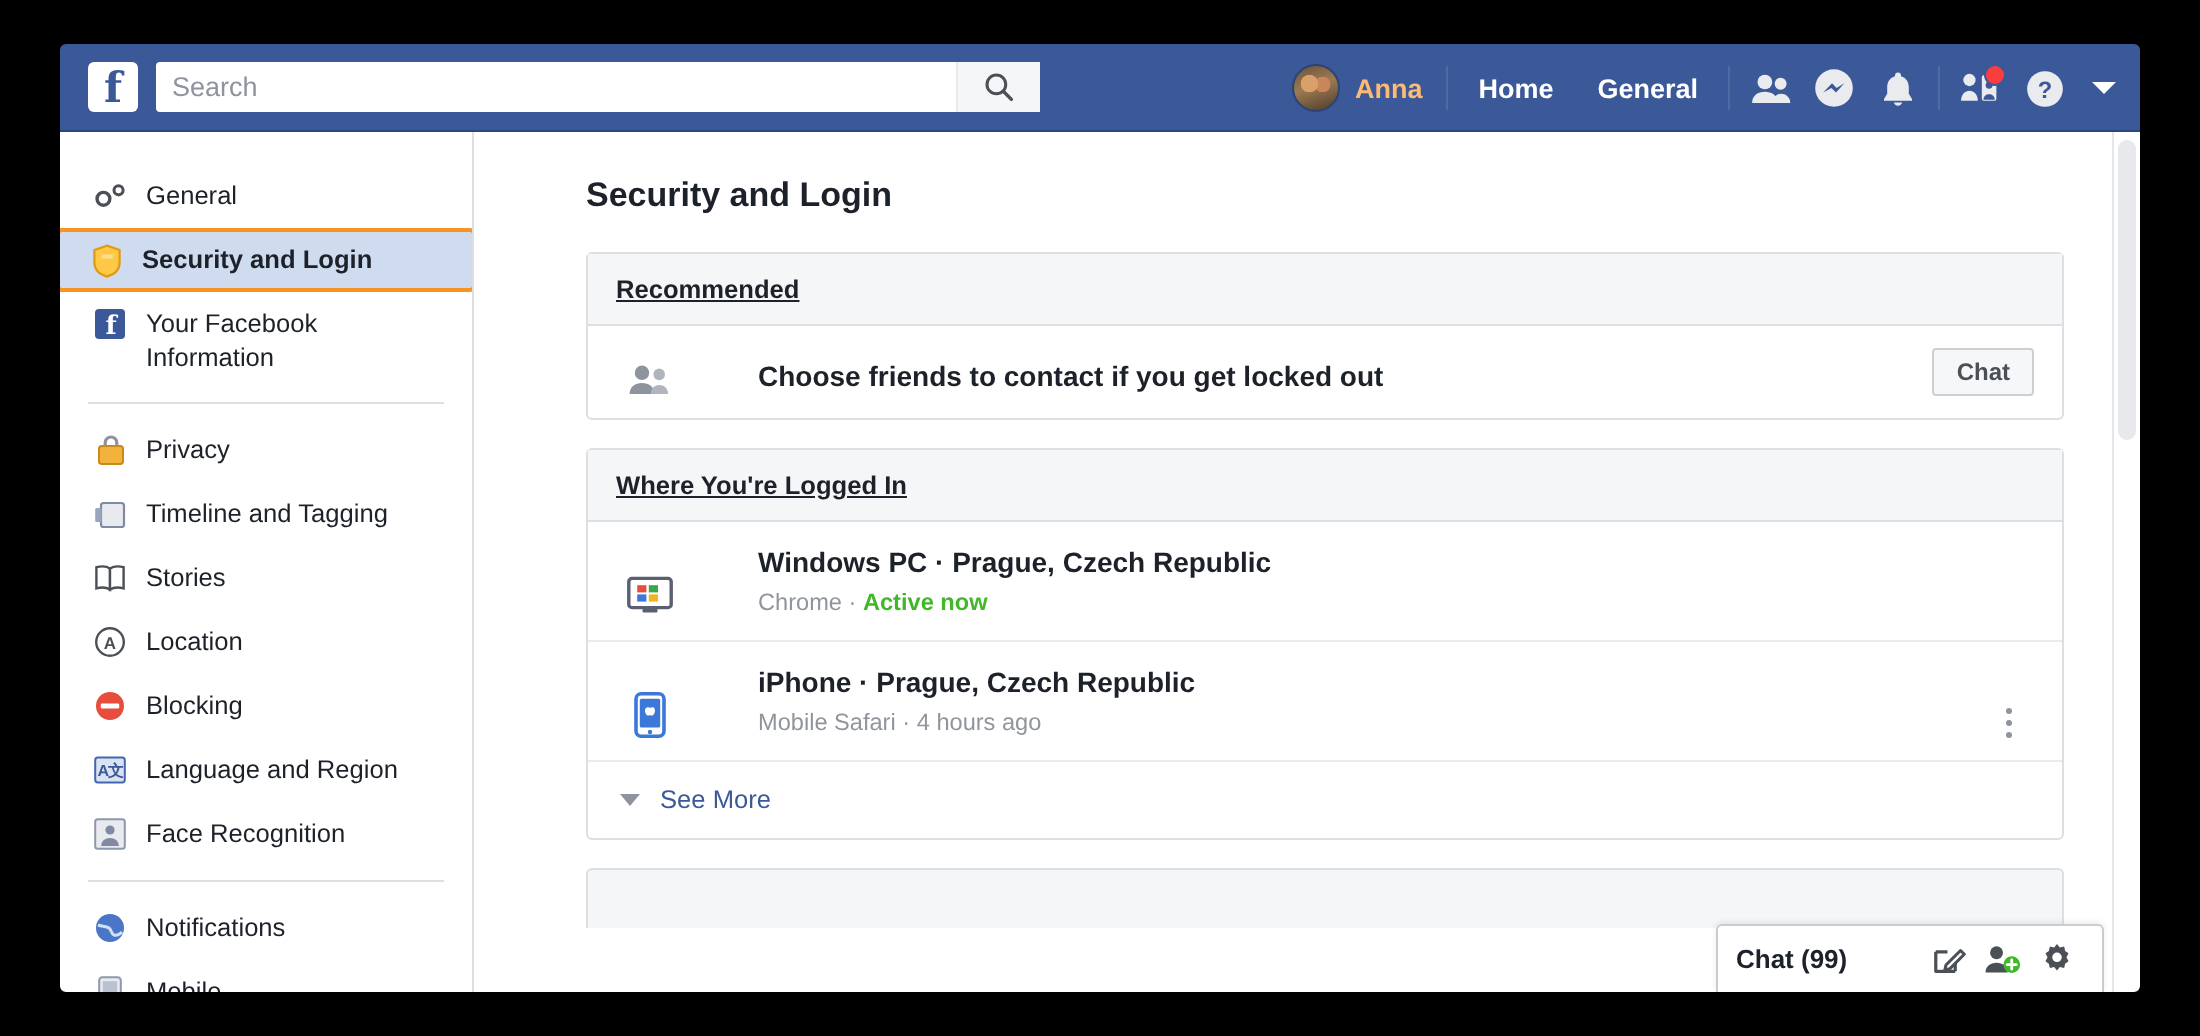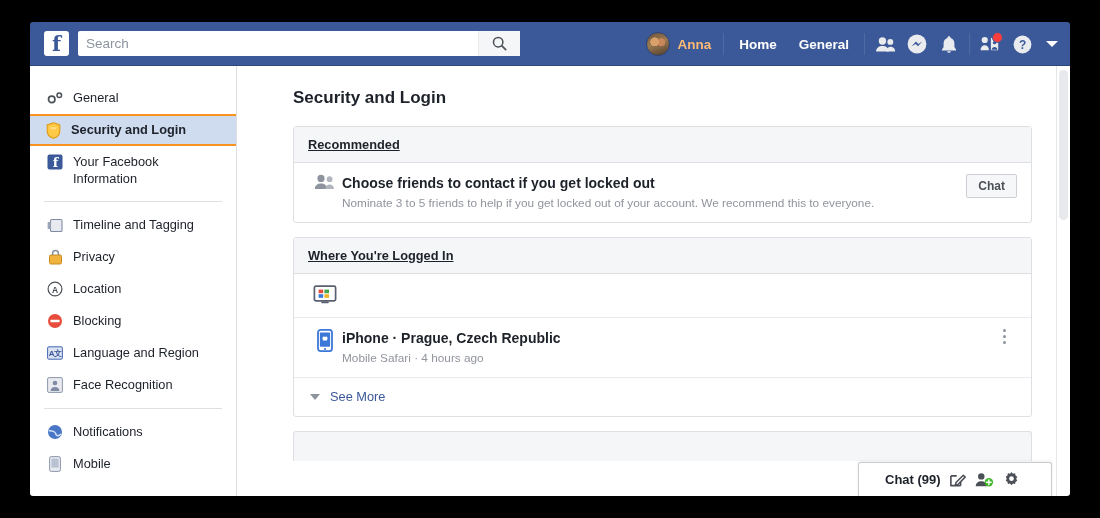--- a/index.html
+++ b/index.html
@@ -139,22 +139,22 @@
   }
   .card {
     margin: 0 31px 14px 56px;
     border: 1px solid #dddfe2; border-radius: 3px; background: #fff;
   }
   .card-head {
     background: #f5f6f7; border-bottom: 1px solid #dddfe2;
     padding: 10px 14px; font-size: 12.8px; font-weight: bold; color: #1d2129; text-decoration: underline;
   }
   .row {
-    display: flex; align-items: flex-start;
-    padding: 11px 14px; border-bottom: 1px solid #e9ebee;
+    display: flex; align-items: flex-end;
+    padding: 11px 14px; border-bottom: 1px solid #e9ebee; gap: 37px;
   }
   .row:last-child { border-bottom: 0; }
   .row-ico { width: 34px; flex: none; display: flex; align-items: center; justify-content: center; }
   .row-body { flex: 1; min-width: 0; }
   .row-title { font-size: 14px; font-weight: bold; color: #1d2129; line-height: 19px; }
   .row-sub { font-size: 11.8px; color: #90949c; margin-top: 2px; line-height: 16px; }
   .green { color: #42b72a; font-weight: bold; }
   .edit-btn {
     border: 1px solid #ccd0d5; background: #f6f7f9; border-radius: 2px;
     font-family: "Liberation Sans", sans-serif;
@@ -193,21 +193,21 @@
     width: 9px; height: 150px; border-radius: 5px; background: #e8e9ec;
     cursor: pointer;
   }
 
   
   .chatbar {
     position: absolute; right: 18px; bottom: 0;
     width: 194px; height: 34px;
     background: #fff; border: 1px solid #c9ccd1;
     border-bottom: 0; border-radius: 3px 3px 0 0;
-    display: flex; align-items: center; padding: 0 26px;
+    display: flex; align-items: center; padding: 0 9px;
     box-shadow: 0 -1px 3px rgba(0,0,0,.08);
     z-index: 50;
   }
   .chat-label { font-size: 13px; font-weight: bold; color: #1d2129; flex: 1; }
   .chat-ico { width: 27px; height: 24px; display: flex; align-items: center; justify-content: center; cursor: pointer; }
 </style>
 </head>
 <body>
 
 <div class="frame">
@@ -313,38 +313,47 @@
             <text x="8.5" y="13" text-anchor="middle" font-family="DejaVu Serif, serif" font-size="13" font-weight="bold" fill="#fff">f</text>
           </svg>
         </span>
         <span style="max-width:118px">Your Facebook Information</span>
       </div>
 
       <div class="side-rule"></div>
 
       <div class="side-item">
         <span class="side-ico">
+          <svg width="15" height="16" viewBox="0 0 15 16">
+            <rect x="1.5" y="6" width="12" height="9" rx="1.4" fill="#f2b33d" stroke="#c98a1c" stroke-width="1"></rect>
+            <path d="M4.6 6V4.4a2.9 2.9 0 0 1 5.8 0V6" fill="none" stroke="#8d949e" stroke-width="1.6"></path>
+          </svg>
+        </span>
+        <span>Privacy</span>
+      </div>
+
+      <div class="side-item">
+        <span class="side-ico">
           <svg width="16" height="15" viewBox="0 0 16 15">
             <rect x="3.5" y="1.5" width="11.5" height="12" rx="1.3" fill="#e8eaf0" stroke="#7f8aa3" stroke-width="1.1"></rect>
             <rect x="0.6" y="4" width="3.2" height="7" rx="0.8" fill="#9aa4ba"></rect>
           </svg>
         </span>
         <span>Timeline and Tagging</span>
       </div>
 
       <div class="side-item">
         <span class="side-ico">
-          <svg width="15" height="16" viewBox="0 0 15 16">
-            <rect x="1.5" y="6" width="12" height="9" rx="1.4" fill="#f2b33d" stroke="#c98a1c" stroke-width="1"></rect>
-            <path d="M4.6 6V4.4a2.9 2.9 0 0 1 5.8 0V6" fill="none" stroke="#8d949e" stroke-width="1.6"></path>
-          </svg>
-        </span>
-        <span>Privacy</span>
-      </div>
-
+          <svg width="16" height="14" viewBox="0 0 16 14">
+            <path d="M8 2.2C6 .9 3.6 1 1.2 1.6v10.6C3.6 11.6 6 11.5 8 12.8z" fill="#fff" stroke="#4b4f56" stroke-width="1.2"></path>
+            <path d="M8 2.2c2-1.3 4.4-1.2 6.8-.6v10.6c-2.4-.6-4.8-.7-6.8.6z" fill="#fff" stroke="#4b4f56" stroke-width="1.2"></path>
+          </svg>
+        </span>
+        <span>Stories</span>
+      </div>
 
       <div class="side-item">
         <span class="side-ico">
           <svg width="16" height="16" viewBox="0 0 16 16">
             <circle cx="8" cy="8" r="6.9" fill="none" stroke="#4b4f56" stroke-width="1.2"></circle>
             <text x="8" y="11.6" text-anchor="middle" font-family="Liberation Sans, sans-serif" font-size="8.5" font-weight="bold" fill="#4b4f56">A</text>
           </svg>
         </span>
         <span>Location</span>
       </div>
@@ -417,40 +426,47 @@
           <span class="row-ico">
             <svg width="22" height="16" viewBox="0 0 22 16">
               <circle cx="7" cy="4.4" r="3.6" fill="#8d949e"></circle>
               <path d="M0.8 15c0-3.6 2.8-5.5 6.2-5.5S13.2 11.4 13.2 15z" fill="#8d949e"></path>
               <circle cx="15.6" cy="5.2" r="2.9" fill="#b0b5bd"></circle>
               <path d="M11.4 15c0-3 2.1-4.5 4.3-4.5S20 12 20 15z" fill="#b0b5bd"></path>
             </svg>
           </span>
           <div class="row-body">
             <div class="row-title">Choose friends to contact if you get locked out</div>
-            <div class="row-sub">Nominate 3 to 5 friends to help if you get locked out of your account. We recommend this to everyone.</div>
           </div>
           <button class="edit-btn">Chat</button>
         </div>
       </div>
 
       <div class="card">
         <div class="card-head">Where You're Logged In</div>
 
         <div class="row">
           <span class="row-ico">
             <svg width="24" height="21" viewBox="0 0 24 21">
               <rect x="1.4" y="1.2" width="21.2" height="14.6" rx="1.6" fill="#fff" stroke="#5a6071" stroke-width="1.7"></rect>
               <rect x="5.6" y="4.6" width="4.6" height="3.6" fill="#e84c3d"></rect>
               <rect x="11.4" y="4.6" width="4.6" height="3.6" fill="#3ca648"></rect>
               <rect x="5.6" y="9.2" width="4.6" height="3.6" fill="#3b78d8"></rect>
               <rect x="11.4" y="9.2" width="4.6" height="3.6" fill="#f0b323"></rect>
               <rect x="8.2" y="16.4" width="7.6" height="1.9" rx="0.8" fill="#5a6071"></rect>
             </svg>
           </span>
+          <div class="row-body">
+            <div class="row-title">Windows PC · Prague, Czech Republic</div>
+            <div class="row-sub">
+              <span>Chrome</span>
+              <span>·</span>
+              <span class="green">Active now</span>
+            </div>
+          </div>
         </div>
 
         <div class="row">
           <span class="row-ico">
             <svg width="16" height="23" viewBox="0 0 16 23">
               <rect x="1" y="0.9" width="14" height="21.2" rx="2.6" fill="#fff" stroke="#3b78d8" stroke-width="1.8"></rect>
               <rect x="2.9" y="3.4" width="10.2" height="14.4" rx="0.8" fill="#3b78d8"></rect>
               <path d="M9.3 7.6c-.5 0-.9.3-1.2.3s-.7-.3-1.2-.3c-.7 0-1.4.6-1.4 1.7 0 1.2.8 2.5 1.4 2.5.3 0 .6-.2 1.1-.2s.8.2 1.1.2c.7 0 1.4-1.4 1.4-2.5 0-1.1-.6-1.7-1.2-1.7z" fill="#fff"></path>
               <circle cx="8" cy="20" r="1.1" fill="#3b78d8"></circle>
             </svg>

